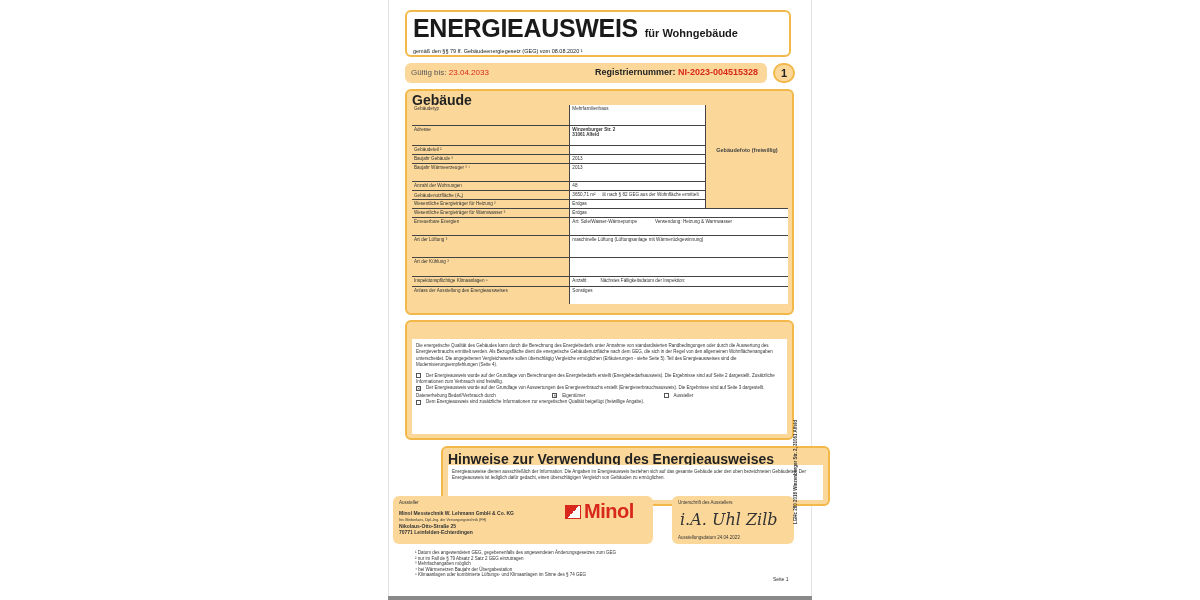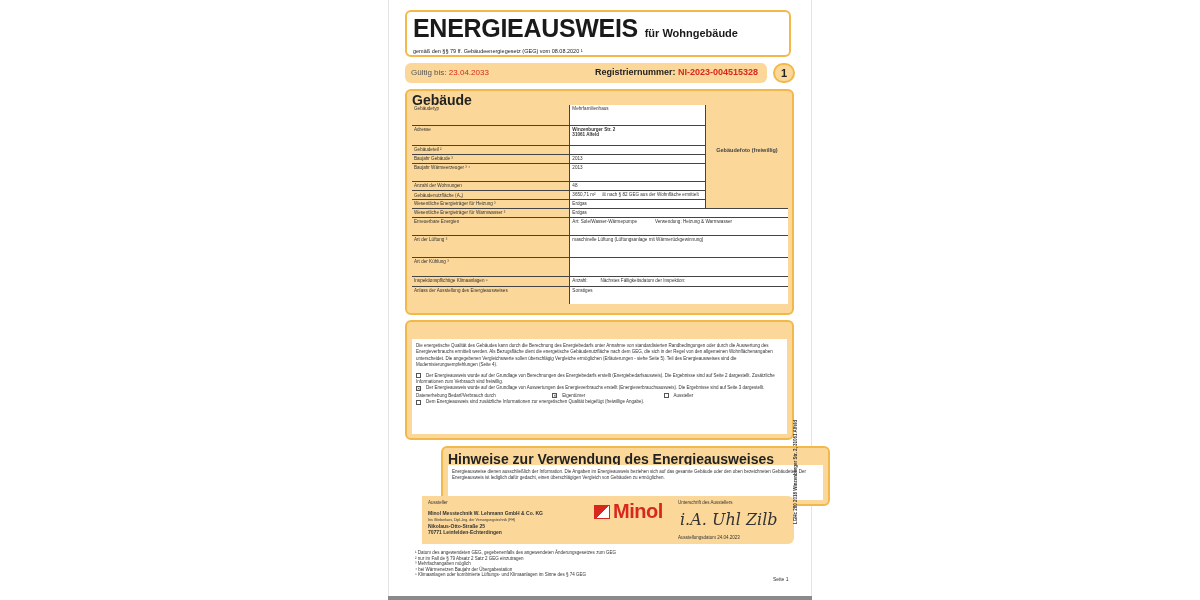--- a/index.html
+++ b/index.html
@@ -20,21 +20,21 @@
   .gb { top: 89px; height: 226px; }
   table.g { position: absolute; left: 5px; top: 14px; border-collapse: collapse; width: 376px; }
   table.g td { font-size: 4.6px; color: #333; vertical-align: top; padding: 1px 2px; border-bottom: 1px solid #444; }
   table.g td.l { width: 123px; background: #fbd89a; }
   table.g td.v { background: #fff; border-left: 1px solid #444; }
   .photo { position: absolute; left: 298px; top: 14px; width: 83px; height: 103px; background: #fbd89a; border-left: 1px solid #444; font-size: 5.5px; font-weight: bold; text-align: center; padding-top: 42px; color: #444; }
   .hinw { top: 320px; height: 120px; }
   .body-box { position: absolute; left: 5px; top: 17px; right: 5px; bottom: 4px; background: #fff; padding: 4px 4px; font-size: 4.5px; color: #333; line-height: 6.4px; }
   .cb { display: inline-block; width: 5px; height: 5px; border: 0.5px solid #555; margin-right: 5px; vertical-align: middle; font-size: 4px; line-height: 4px; text-align: center; }
   .verw { top: 446px; height: 60px; margin-left: 36px; }
-  .aus { position: absolute; left: 33px; top: 496px; width: 260px; height: 48px; background: #fbd89a; border-radius: 0; padding: 4px 6px; font-size: 4.5px; color: #333; line-height: 6px; }
+  .aus { position: absolute; left: 4px; top: 496px; width: 260px; height: 48px; background: #fbd89a; border-radius: 6px; padding: 4px 6px; font-size: 4.5px; color: #333; line-height: 6px; }
   .aus b { font-size: 5px; }
   .logo { position: absolute; left: 172px; top: 9px; font-size: 20px; font-weight: bold; color: #d8281d; letter-spacing: -0.5px; }
   .logo .sq { display: inline-block; width: 16px; height: 14px; background: linear-gradient(135deg, #d8281d 50%, #fff 50%); border: 1px solid #d8281d; margin-right: 3px; vertical-align: -1px; }
   .sig { position: absolute; left: 283px; top: 496px; width: 122px; height: 48px; background: #fbd89a; border-radius: 6px; padding: 4px 6px; font-size: 4.5px; color: #333; }
   .sig .scrib { position: absolute; left: 8px; top: 14px; font-family: "DejaVu Serif", serif; font-style: italic; font-size: 16px; color: #333; }
   .sig .date { position: absolute; left: 6px; bottom: 4px; }
   .foot { position: absolute; left: 26px; top: 550px; font-size: 4.5px; color: #333; line-height: 5.6px; }
   .seite { position: absolute; left: 384px; top: 576px; font-size: 5px; color: #333; }
   .vert { position: absolute; left: 404px; top: 420px; font-size: 4.5px; color: #333; writing-mode: vertical-rl; transform: rotate(180deg); font-weight: bold; }
 </style>

